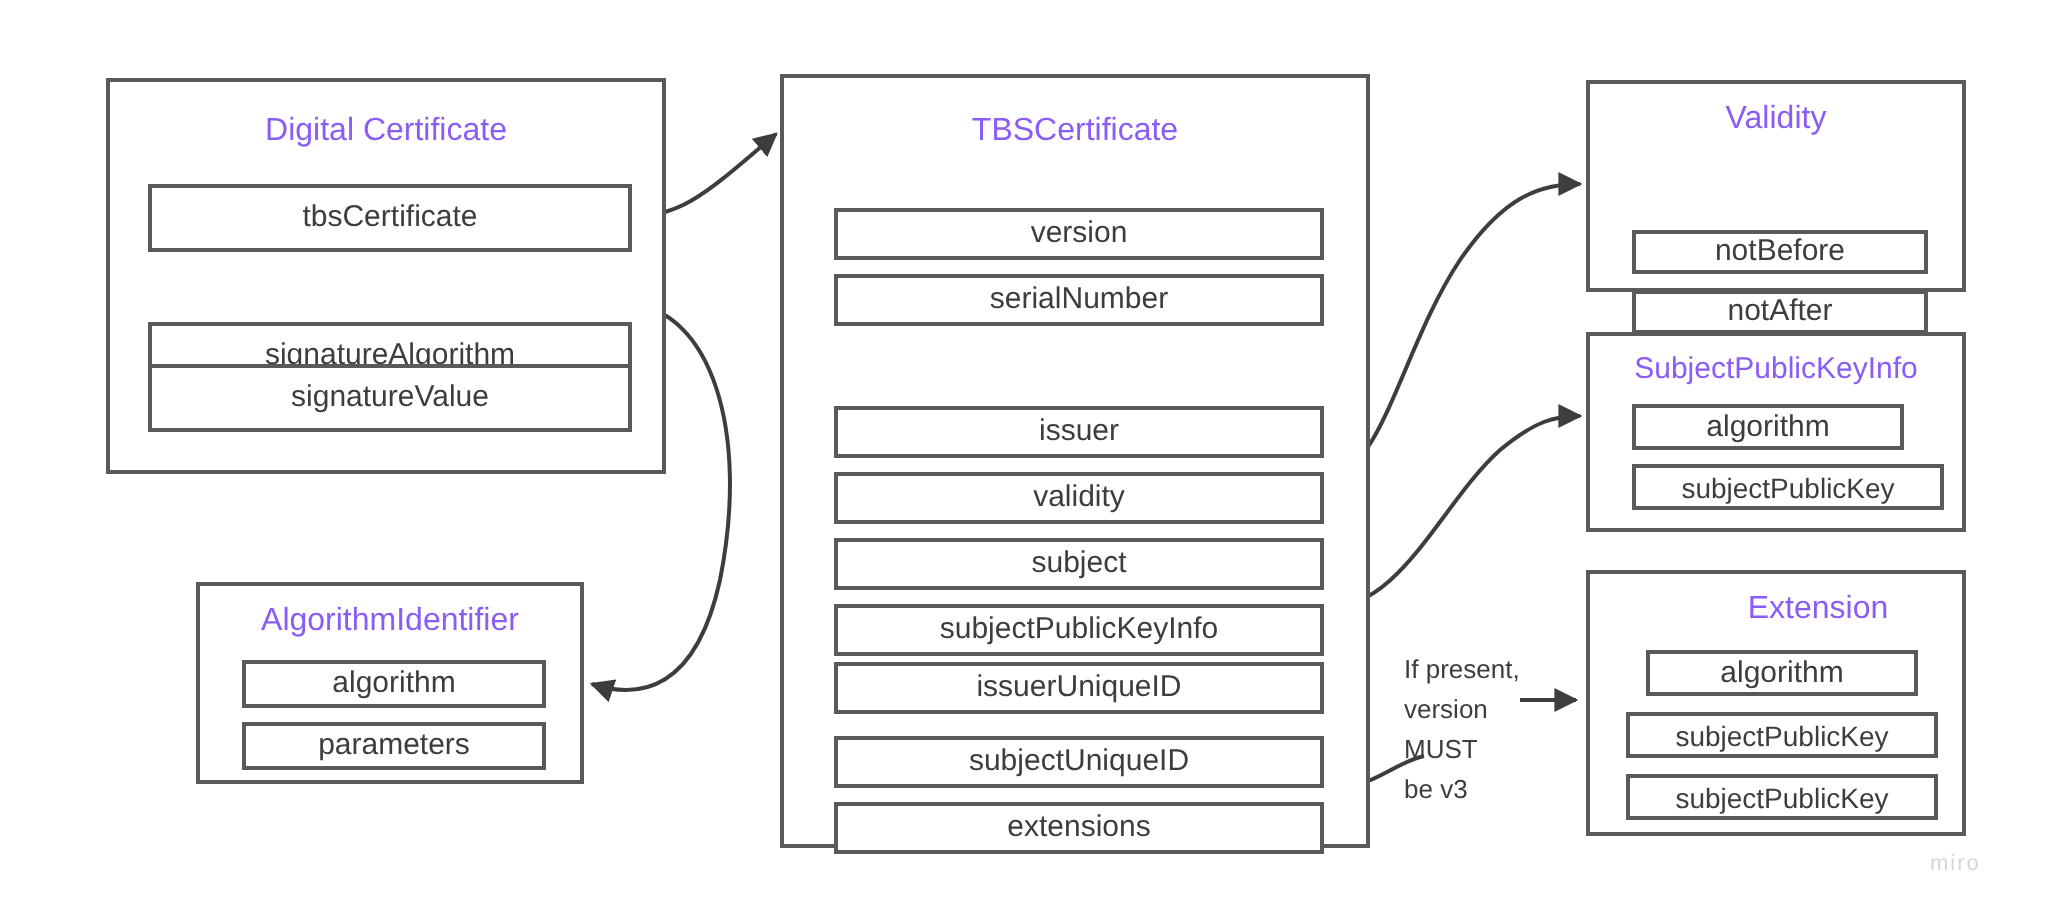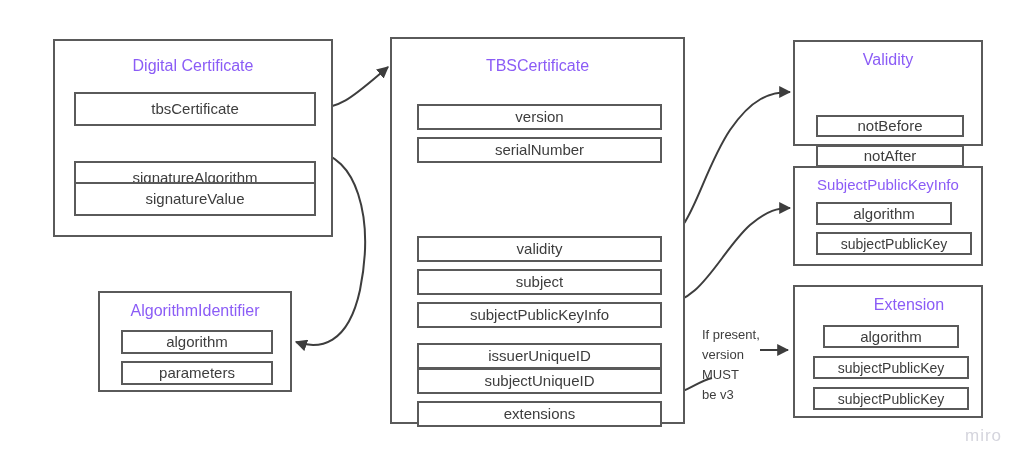--- a/index.html
+++ b/index.html
@@ -76,21 +76,21 @@
   #tbs-certificate .field {
     position: absolute; left: 25px; width: 245px; height: 26px;
   }
   .tbs-r0 { top: 65px; }
   .tbs-r1 { top: 98px; }
   .tbs-r2 { top: 131px; }
   .tbs-r3 { top: 164px; }
   .tbs-r4 { top: 197px; }
   .tbs-r5 { top: 230px; }
   .tbs-r6 { top: 263px; }
-  .tbs-r7 { top: 304px; }
+  .tbs-r7 { top: 292px; }
   .tbs-r8 { top: 329px; }
   .tbs-r9 { top: 362px; }
 
   
   #algorithm-identifier {
     left: 98px; top: 291px; width: 194px; height: 101px;
   }
   #algorithm-identifier .card-title { margin-top: 8px; font-size: 16px; }
   #algorithm-identifier .field {
     position: absolute; left: 21px; width: 152px; height: 24px;
@@ -143,21 +143,21 @@
     color: #3d3d3d;
     z-index: 2;
   }
   #v3-note span { display: block; }
 
   
   #miro-watermark {
     position: absolute;
     left: 965px;
     top: 426px;
-    font-size: 17px;
+    font-size: 11px;
     letter-spacing: 1px;
     color: #d5d5dd;
     z-index: 2;
   }
 </style>
 </head>
 <body>
 
 <div id="canvas">
 
@@ -184,20 +184,21 @@
     <div class="card-title">Digital Certificate</div>
     <div class="field" id="dc-f0">tbsCertificate</div>
     <div class="field" id="dc-f1">signatureAlgorithm</div>
     <div class="field" id="dc-f2">signatureValue</div>
   </div>
 
   <div class="card" id="tbs-certificate">
     <div class="card-title">TBSCertificate</div>
     <div class="field tbs-r0">version</div>
     <div class="field tbs-r1">serialNumber</div>
+    <div class="field tbs-r3">issuer</div>
     <div class="field tbs-r4">validity</div>
     <div class="field tbs-r5">subject</div>
     <div class="field tbs-r6">subjectPublicKeyInfo</div>
     <div class="field tbs-r7">issuerUniqueID</div>
     <div class="field tbs-r8">subjectUniqueID</div>
     <div class="field tbs-r9">extensions</div>
   </div>
 
   <div class="card" id="algorithm-identifier">
     <div class="card-title">AlgorithmIdentifier</div>

